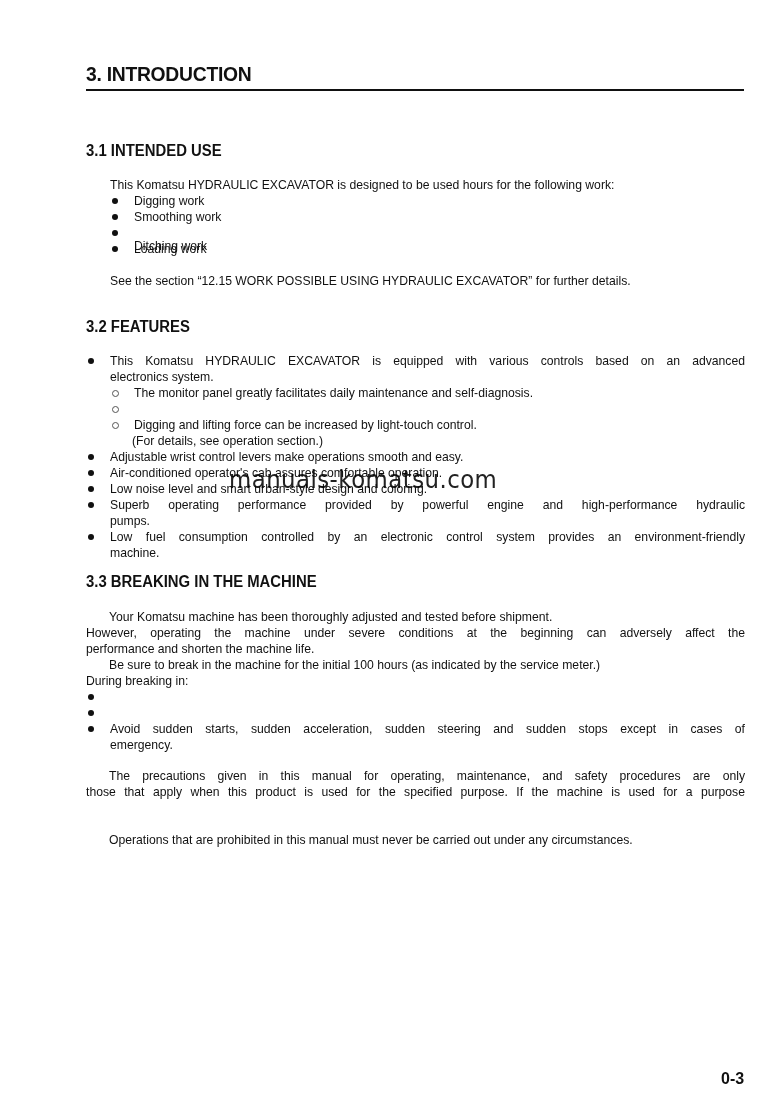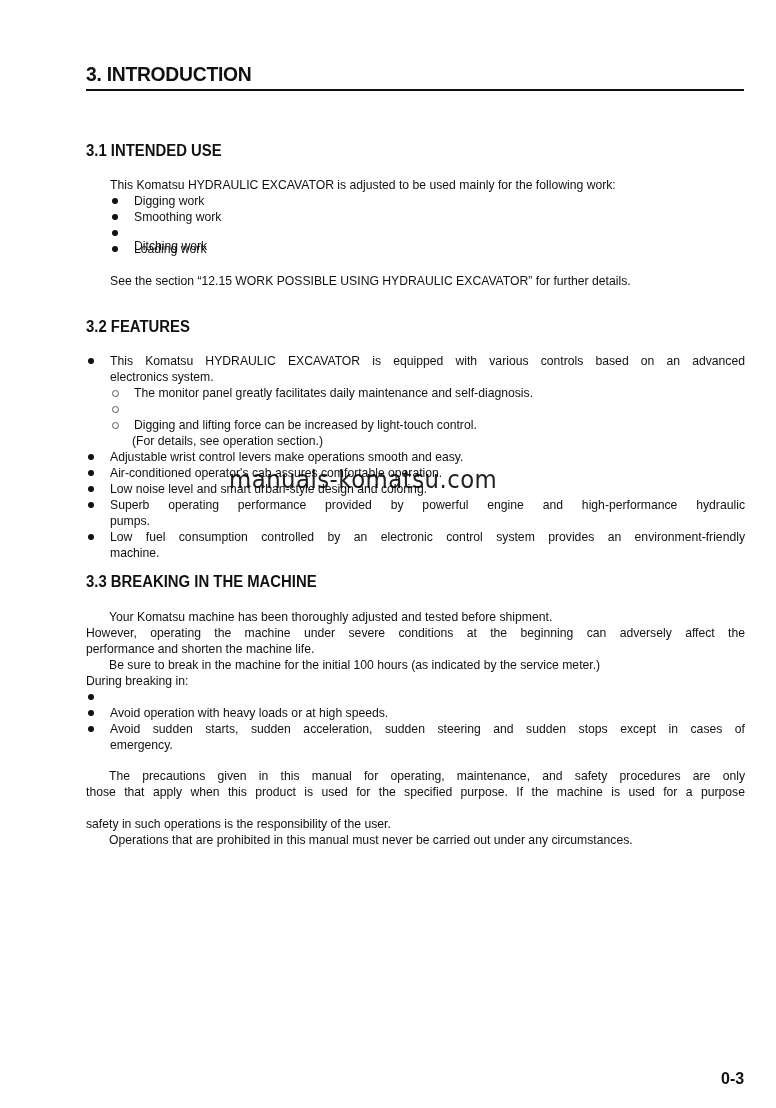--- a/index.html
+++ b/index.html
@@ -52,21 +52,21 @@
   </style>
 </head>
 <body>
 
 <div class="page">
 
   <div class="h1">3. INTRODUCTION</div>
   <div class="h1-rule"></div>
 
   <div class="h2" style="top:142px">3.1  INTENDED USE</div>
-  <div class="txt" style="left:94px; top:177px">This Komatsu HYDRAULIC EXCAVATOR is adjusted to be used mainly for the following work:</div>
+  <div class="txt" style="left:94px; top:177px">This Komatsu HYDRAULIC EXCAVATOR is designed to be used hours for the following work:</div>
 
   <div class="bullet" style="left:96px; top:198px"></div>
   <div class="txt" style="left:118px; top:193px">Digging work</div>
   <div class="bullet" style="left:96px; top:214px"></div>
   <div class="txt" style="left:118px; top:209px">Smoothing work</div>
   <div class="bullet" style="left:96px; top:230px"></div>
   <div class="txt" style="left:118px; top:238px">Ditching work</div>
   <div class="bullet" style="left:96px; top:246px"></div>
   <div class="txt" style="left:118px; top:241px">Loading work</div>
 
@@ -103,26 +103,24 @@
   <div class="h2" style="top:573px">3.3  BREAKING IN THE MACHINE</div>
 
   <div class="txt" style="left:93px; top:609px">Your Komatsu machine has been thoroughly adjusted and tested before shipment.</div>
   <div class="just" style="left:70px; top:625px; width:659px">However, operating the machine under severe conditions at the beginning can adversely affect the</div>
   <div class="txt" style="left:70px; top:641px">performance and shorten the machine life.</div>
   <div class="txt" style="left:93px; top:657px">Be sure to break in the machine for the initial 100 hours (as indicated by the service meter.)</div>
   <div class="txt" style="left:70px; top:673px">During breaking in:</div>
 
   <div class="bullet" style="left:72px; top:694px"></div>
   <div class="bullet" style="left:72px; top:710px"></div>
-  <div class="txt" style="left:94px; top:705px">Avoid operation with heavy loads or at high speeds.</div>
   <div class="bullet" style="left:72px; top:726px"></div>
   <div class="just" style="left:94px; top:721px; width:635px">Avoid sudden starts, sudden acceleration, sudden steering and sudden stops except in cases of</div>
   <div class="txt" style="left:94px; top:737px">emergency.</div>
 
   <div class="just" style="left:93px; top:768px; width:636px">The precautions given in this manual for operating, maintenance, and safety procedures are only</div>
   <div class="just" style="left:70px; top:784px; width:659px">those that apply when this product is used for the specified purpose. If the machine is used for a purpose</div>
-  <div class="txt" style="left:70px; top:816px">safety in such operations is the responsibility of the user.</div>
   <div class="txt" style="left:93px; top:832px">Operations that are prohibited in this manual must never be carried out under any circumstances.</div>
 
   <div class="watermark">manuals-komatsu.com</div>
 
   <div class="pagenum">0-3</div>
 </div>
 
 </body></html>

